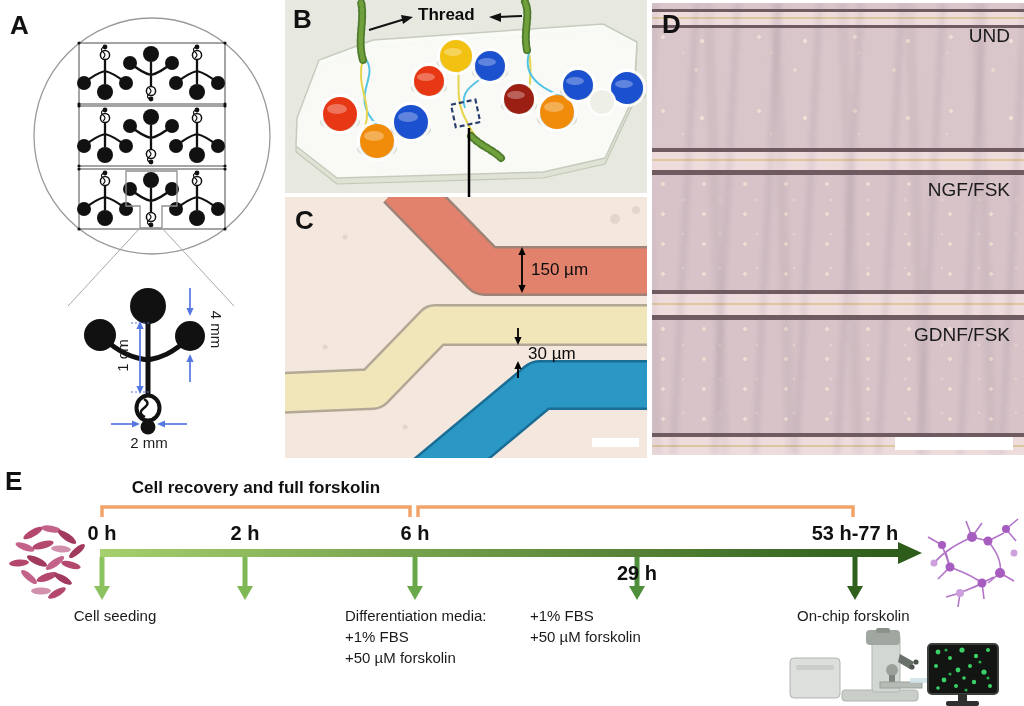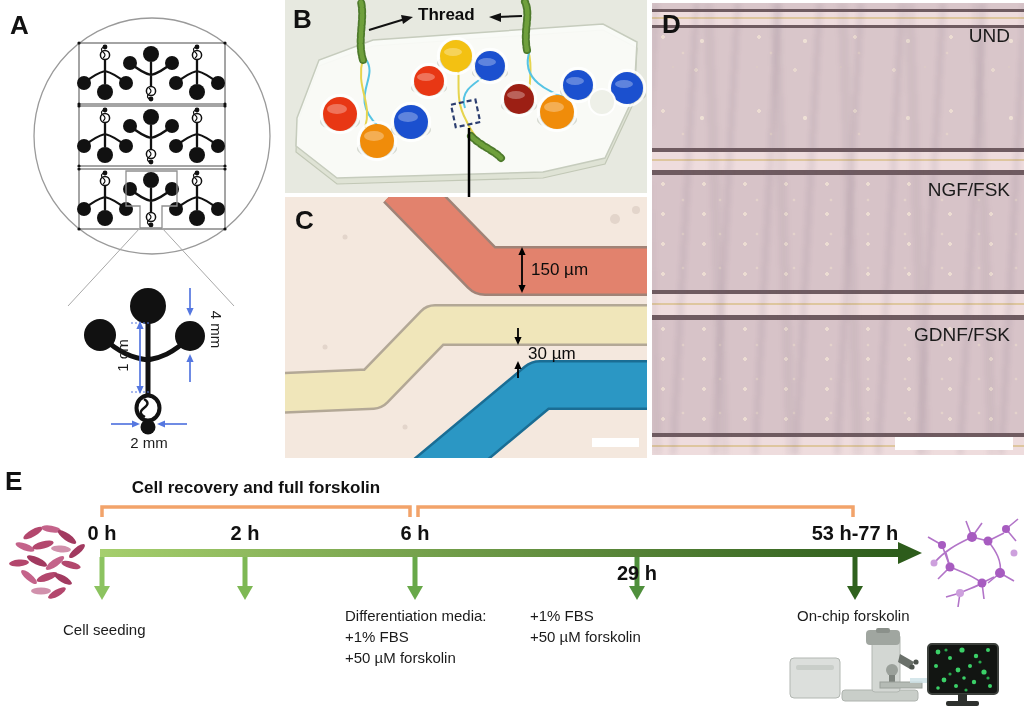--- a/index.html
+++ b/index.html
@@ -338,21 +338,21 @@
           <polygon points="847,126 863,126 855,140" fill="#2f611d"></polygon>
       </g>
     </svg>
 
     <span class="timept" style="left:72px;top:62px;width:60px;">0 h</span>
     <span class="timept" style="left:215px;top:62px;width:60px;">2 h</span>
     <span class="timept" style="left:385px;top:62px;width:60px;">6 h</span>
     <span class="timept" style="left:607px;top:62px;width:60px;margin-top:40px;">29 h</span>
     <span class="timept" style="left:795px;top:62px;width:120px;">53 h-77 h</span>
 
-    <div class="evt" style="left:63px;top:159px;width:104px;text-align:left;">
+    <div class="evt" style="left:63px;top:145px;width:104px;text-align:center;">
       <span>Cell seeding</span>
     </div>
     <div class="evt" style="left:345px;top:145px;">
       <span>Differentiation media:</span>
       <span>+1% FBS</span>
       <span>+50 µM forskolin</span>
     </div>
     <div class="evt" style="left:530px;top:145px;">
       <span>+1% FBS</span>
       <span>+50 µM forskolin</span>

